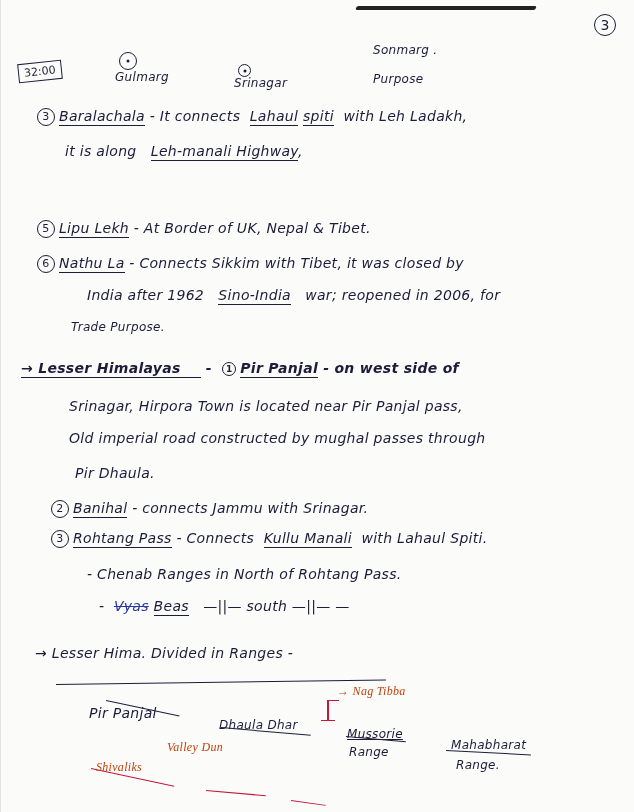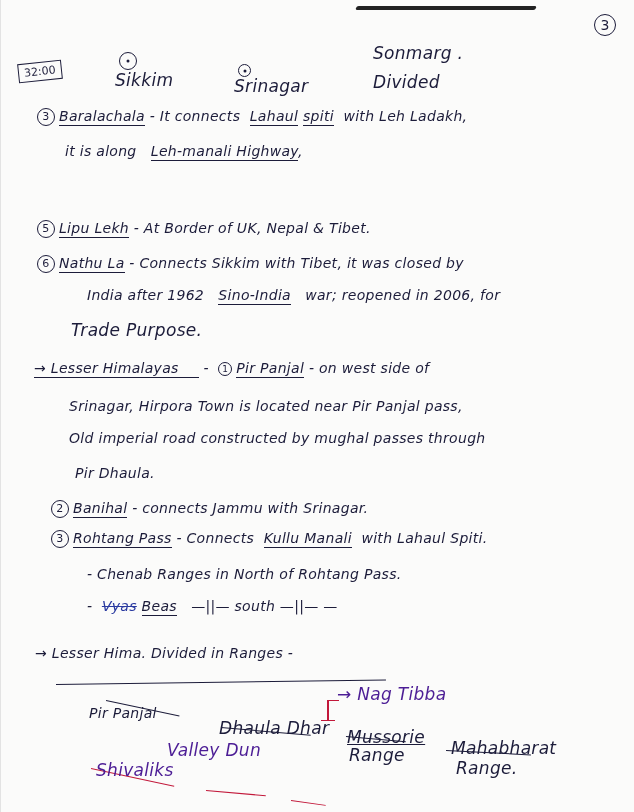--- a/index.html
+++ b/index.html
@@ -9,23 +9,23 @@
       font-family: "DejaVu Sans", sans-serif;
       color: #1c1c3a;
       position: relative;
     }
     .page { position: absolute; inset: 0; border-left: 1px solid #e3e3e3; }
     .topbar {
       position: absolute; left: 355px; top: 6px; width: 180px; height: 4px;
       background: #222; border-radius: 2px; transform: skewX(-20deg);
     }
     .t { position: absolute; white-space: nowrap; font-size: 14px; letter-spacing: 0.3px; font-style: italic; }
-    .sm { font-size: 17px; }
+    .sm { font-size: 12px; }
     .u { border-bottom: 1.3px solid #1c1c3a; padding-bottom: 1px; }
-    .red { color: #4c1d95; }
+    .red { color: #c2410c; font-family: Liberation Serif, serif; }
     .circ {
       display: inline-block; width: 16px; height: 16px; border: 1.3px solid #1c1c3a;
       border-radius: 50%; text-align: center; line-height: 16px; font-size: 11px;
       font-style: normal; margin-right: 4px; vertical-align: middle;
     }
     .box {
       position: absolute; left: 17px; top: 62px; border: 1.3px solid #1c1c3a;
       padding: 2px 5px; font-size: 11px; transform: rotate(-6deg); font-style: normal;
     }
     .dot {
@@ -45,25 +45,25 @@
 <div class="page">
   <div class="topbar"></div>
 
   <span class="t" style="right:14px; top:14px;">
     <span class="circ" style="width:20px;height:20px;line-height:20px;font-size:14px;">3</span>
   </span>
 
   <div class="box">32:00</div>
 
   <div class="dot" style="left:118px; top:52px; width:16px; height:16px;"></div>
-  <span class="t sm" style="left:114px; top:70px;">Sikkim</span>
+  <span class="t sm" style="left:114px; top:70px;">Gulmarg</span>
   <div class="dot" style="left:237px; top:64px; width:11px; height:11px;"></div>
   <span class="t sm" style="left:233px; top:76px;">Srinagar</span>
   <span class="t sm" style="left:372px; top:43px;">Sonmarg .</span>
-  <span class="t sm" style="left:372px; top:72px;">Divided</span>
+  <span class="t sm" style="left:372px; top:72px;">Purpose</span>
 
   <div class="t" style="left:36px; top:108px;">
     <span class="circ">3</span><span class="u">Baralachala</span>
     <span>- It connects</span>&nbsp;
     <span class="u">Lahaul</span>
     <span class="u">spiti</span>&nbsp;
     <span>with Leh Ladakh,</span>
   </div>
   <div class="t" style="left:64px; top:143px;">
     <span>it is along</span>&nbsp;&nbsp;
@@ -80,42 +80,42 @@
     <span class="circ">6</span><span class="u">Nathu La</span>
     <span>- Connects Sikkim with Tibet, it was closed by</span>
   </div>
   <div class="t" style="left:58px; top:287px;margin-left:28px;">
     <span>India after 1962</span>&nbsp;&nbsp;
     <span class="u">Sino-India</span>&nbsp;&nbsp;
     <span>war; reopened in 2006, for</span>
   </div>
   <div class="t sm" style="left:70px; top:320px;">Trade Purpose.</div>
 
-  <div class="t" style="left:33px; top:360px;">
+  <div class="t" style="left:20px; top:360px;font-weight:bold;">
     <span class="u" style="padding-right:20px;">→ Lesser Himalayas</span>
     <span>-</span>&nbsp;
     <span class="circ" style="width:12px;height:12px;line-height:12px;font-size:9px;">1</span><span class="u">Pir Panjal</span>
     <span>- on west side of</span>
   </div>
   <div class="t" style="left:68px; top:398px;">Srinagar, Hirpora Town is located near Pir Panjal pass,</div>
   <div class="t" style="left:68px; top:430px;">Old imperial road constructed by mughal passes through</div>
   <div class="t" style="left:74px; top:465px;">Pir Dhaula.</div>
 
   <div class="t" style="left:50px; top:500px;">
     <span class="circ">2</span><span class="u">Banihal</span>
     <span>- connects Jammu with Srinagar.</span>
   </div>
   <div class="t" style="left:50px; top:530px;">
     <span class="circ">3</span><span class="u">Rohtang Pass</span>
     <span>- Connects</span>&nbsp;
     <span class="u">Kullu Manali</span>&nbsp;
     <span>with Lahaul Spiti.</span>
   </div>
   <div class="t" style="left:86px; top:566px;">- Chenab Ranges in North of Rohtang Pass.</div>
-  <div class="t" style="left:86px; top:598px;">
+  <div class="t" style="left:98px; top:598px;">
     <span>-</span>&nbsp;
     <span class="strike">Vyas</span>
     <span class="u">Beas</span>&nbsp;&nbsp;
     <span>—||— south —||— —</span>
   </div>
 
   <div class="t" style="left:34px; top:645px;">→ Lesser Hima. Divided in Ranges -</div>
   <div class="line" style="left:55px; top:684px; width:330px; transform:rotate(-0.8deg);"></div>
 
   <div class="line" style="left:105px; top:700px; width:75px; transform:rotate(12deg);"></div>

